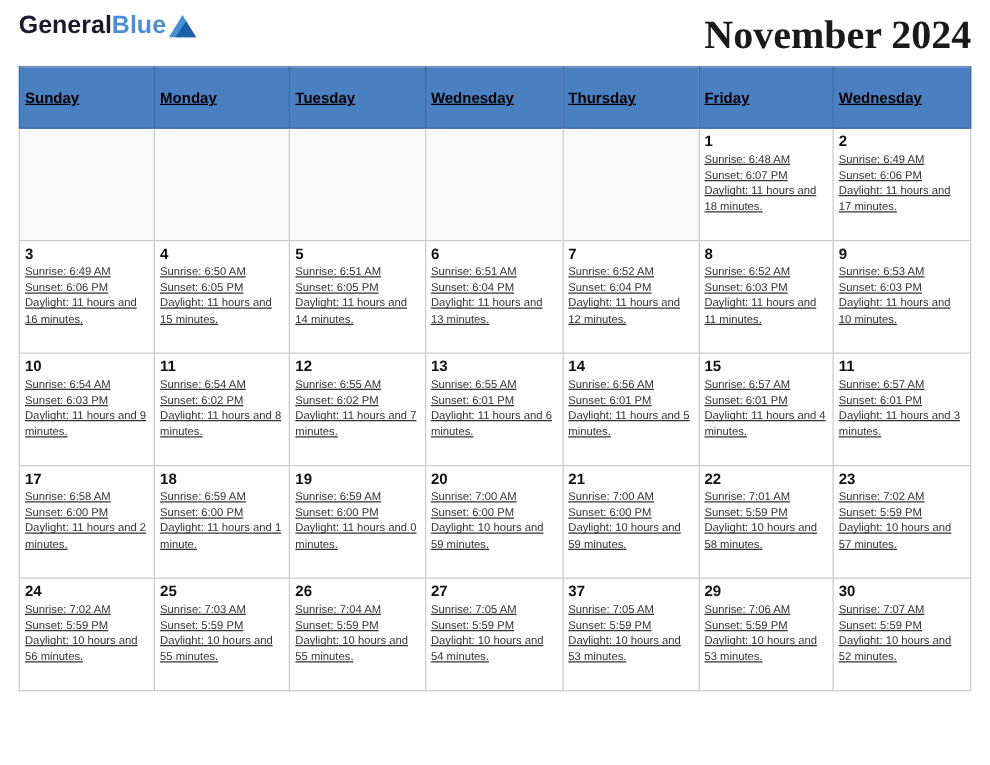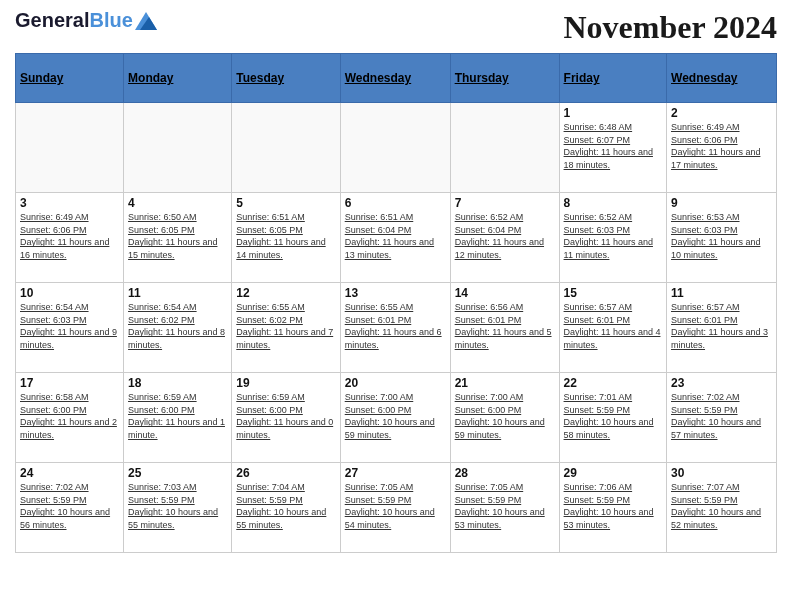--- a/index.html
+++ b/index.html
@@ -331,21 +331,21 @@
 and 55 minutes.</div>
           </td>
           <td>
             <span class="day-number">27</span>
             <div class="day-info">Sunrise: 7:05 AM
 Sunset: 5:59 PM
 Daylight: 10 hours
 and 54 minutes.</div>
           </td>
           <td>
-            <span class="day-number">28</span>
+            <span class="day-number">37</span>
             <div class="day-info">Sunrise: 7:05 AM
 Sunset: 5:59 PM
 Daylight: 10 hours
 and 53 minutes.</div>
           </td>
           <td>
             <span class="day-number">29</span>
             <div class="day-info">Sunrise: 7:06 AM
 Sunset: 5:59 PM
 Daylight: 10 hours

